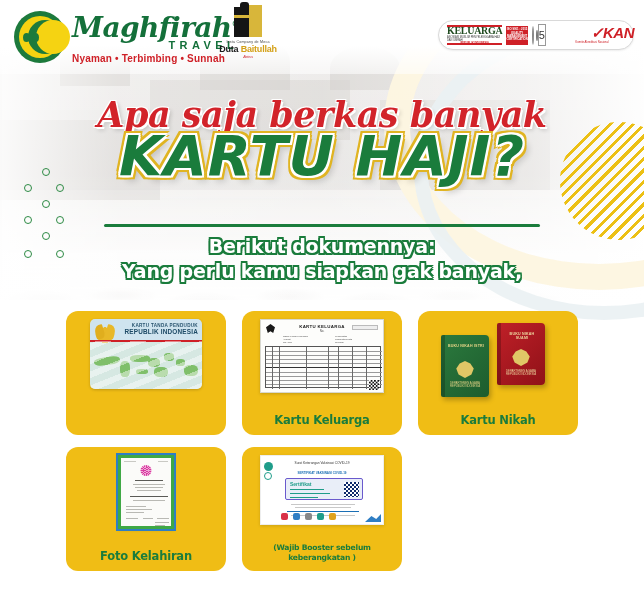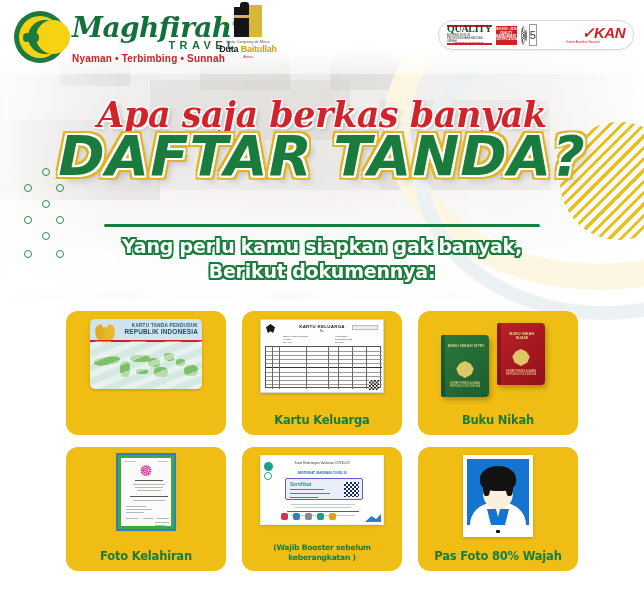--- a/index.html
+++ b/index.html
@@ -444,46 +444,46 @@
         <div class="k-band"></div>
           <div class="k-top"></div>
       </div>
       <div class="d-small">Insta Company de Meca</div>
       <div class="d-name"><span class="a">Duta </span><span class="b">Baitullah</span></div>
       <div class="d-alt">Arina</div>
     </div>
 
     <div class="accred">
       <div class="badge-amphuri">
-        <div class="t1">QUALITY</div>
+        <div class="t1">KELUARGA</div>
         <div class="t2">ASOSIASI MUSLIM PENYELENGGARA HAJI DAN UMRAH</div>
         <div class="t3">REPUBLIK INDONESIA</div>
       </div>
       <div class="badge-iso">ISO 9001 : 2015
 QUALITY MANAGEMENT
 CERTIFICATION</div>
       <div class="badge-seal"></div>
       <div class="badge-sni">5</div>
       <div class="badge-kan">
         <div class="k1"><span>✓</span><span>KAN</span></div>
         <div class="k2">Komite Akreditasi Nasional</div>
       </div>
     </div>
   </div>
 
   <div class="title-area">
     <div class="title-script">Apa saja berkas banyak</div>
-    <div class="title-main">DAFTAR TANDA?</div>
+    <div class="title-main">KARTU HAJI?</div>
   </div>
 
   <div class="rule-green"></div>
 
   <div class="subtitle">
+    <div>Berikut dokumennya:</div>
     <div>Yang perlu kamu siapkan gak banyak,</div>
-    <div>Berikut dokumennya:</div>
   </div>
 
   <div class="grid">
 
     <div class="card">
       <div class="art">
         <div class="art-ktp">
           <div class="garuda"></div>
           <div class="hdr">
             <div class="h1">KARTU TANDA PENDUDUK</div>
@@ -551,21 +551,21 @@
           </div>
           <div class="book book-green">
             <div class="sp"></div>
             <div class="bt">BUKU NIKAH ISTRI</div>
             <div class="emb"></div>
             <div class="bb">DEPARTEMEN AGAMA
 REPUBLIK INDONESIA</div>
           </div>
         </div>
       </div>
-      <div class="cap">Buku Nikah</div>
+      <div class="cap">Kartu Nikah</div>
     </div>
 
     <div class="card">
       <div class="art">
         <div class="art-akta">
           <div class="tl"></div>
             <div class="tr"></div>
           <div class="stamp"></div>
           <div class="lnd" style="left:14px;top:22px;width:28px;"></div>
           <div class="ln" style="left:12px;top:26px;width:32px;"></div>
@@ -612,30 +612,15 @@
             <i style="background:#e0a21c;"></i>
           </div>
           <div class="corner"></div>
         </div>
       </div>
       <div class="cap">
         <span class="sub">(Wajib Booster sebelum keberangkatan )</span>
       </div>
     </div>
 
-    <div class="card">
-      <div class="art">
-        <div class="art-foto">
-          <div class="bgblue"></div>
-          <div class="shoulder"></div>
-          <div class="collarL"></div>
-          <div class="collarR"></div>
-          <div class="neck"></div>
-          <div class="face"></div>
-          <div class="hair"></div>
-          <div class="dot"></div>
-        </div>
-      </div>
-      <div class="cap">Pas Foto 80% Wajah</div>
-    </div>
 
   </div>
 </div>
 
 </body></html>

